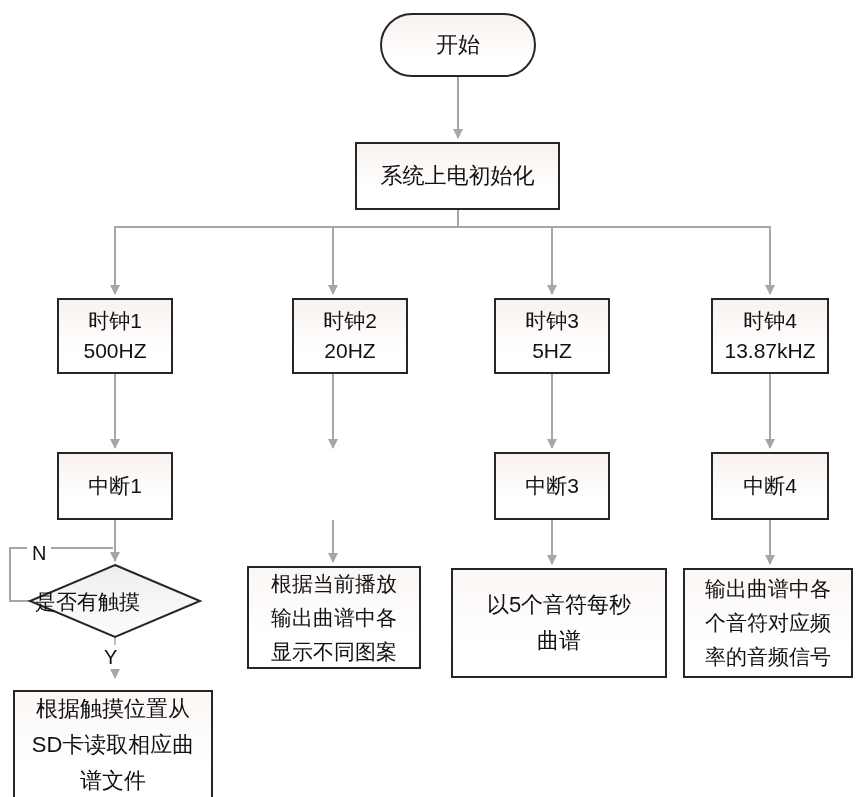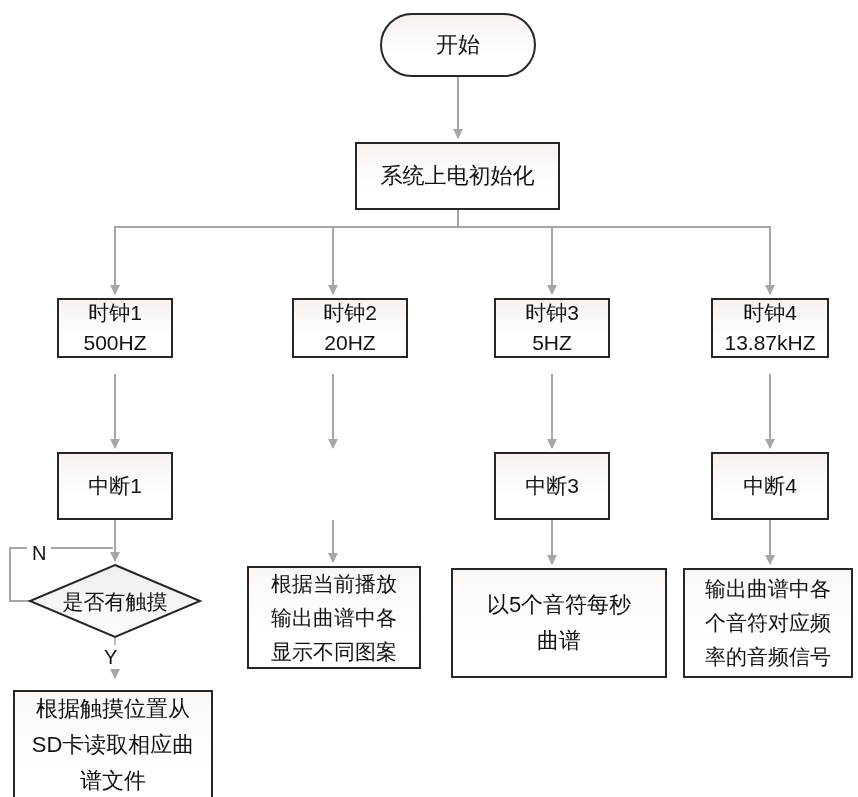--- a/index.html
+++ b/index.html
@@ -24,35 +24,35 @@
     text-align:center;
     font-size:21px;
     line-height:30px;
   }
   .start{
     left:380px;top:13px;width:156px;height:64px;
     border-radius:32px;
     font-size:22px;
   }
   .init{left:355px;top:142px;width:205px;height:68px;font-size:22px;}
-  .clock{top:298px;height:60px;}
+  .clock{top:298px;height:76px;}
   .intr{top:452px;height:68px;}
   .c1{left:57px;width:116px;}
   .c2{left:275px;width:116px;margin-left:17px;}
   .c3{left:494px;width:116px;}
   .c4{left:711px;width:118px;}
   .action{font-size:21px;line-height:34px;background:linear-gradient(180deg,#fbf7f5 0%,#ffffff 70%);}
   .a1{left:13px;top:682px;width:200px;height:110px;font-size:22px;line-height:36px;margin-top:8px;}
   .a2{left:247px;top:566px;width:174px;height:103px;}
   .a3{left:451px;top:568px;width:216px;height:110px;font-size:22px;line-height:36px;}
   .a4{left:683px;top:568px;width:170px;height:110px;}
   .diamond-label{
     position:absolute;
     left:35px;top:589px;width:160px;
-    text-align:center;
+    text-align:left;
     font-size:21px;line-height:25px;
     background:transparent;
   }
   .branch-label{
     position:absolute;
     font-size:20px;line-height:22px;
     background:#ffffff;
     padding:1px 5px;
     text-align:center;
   }

